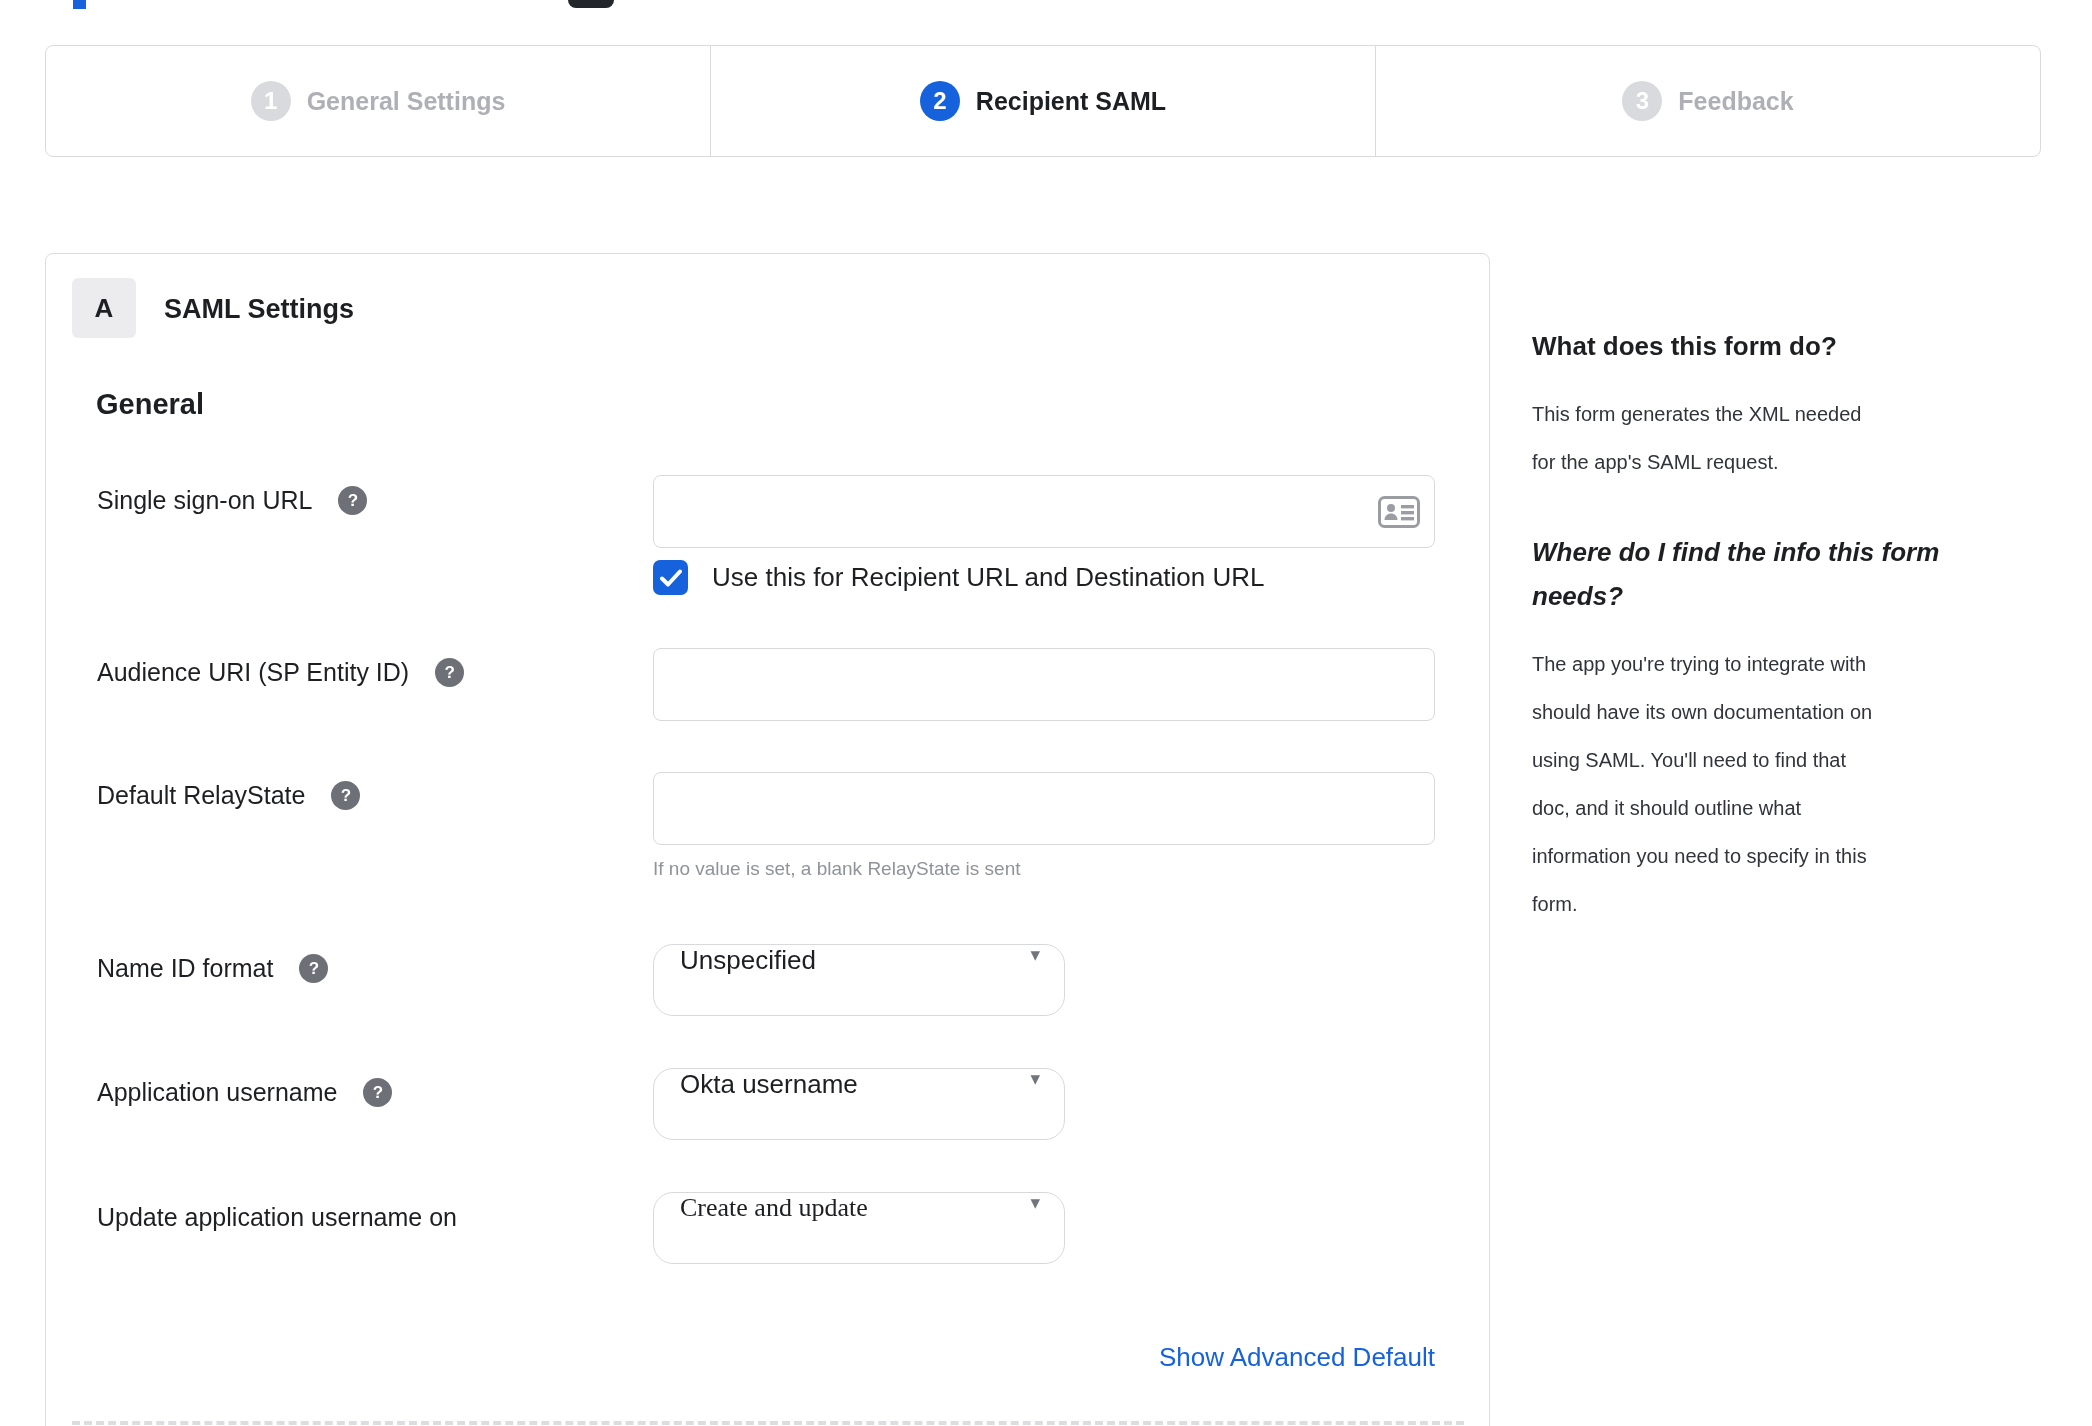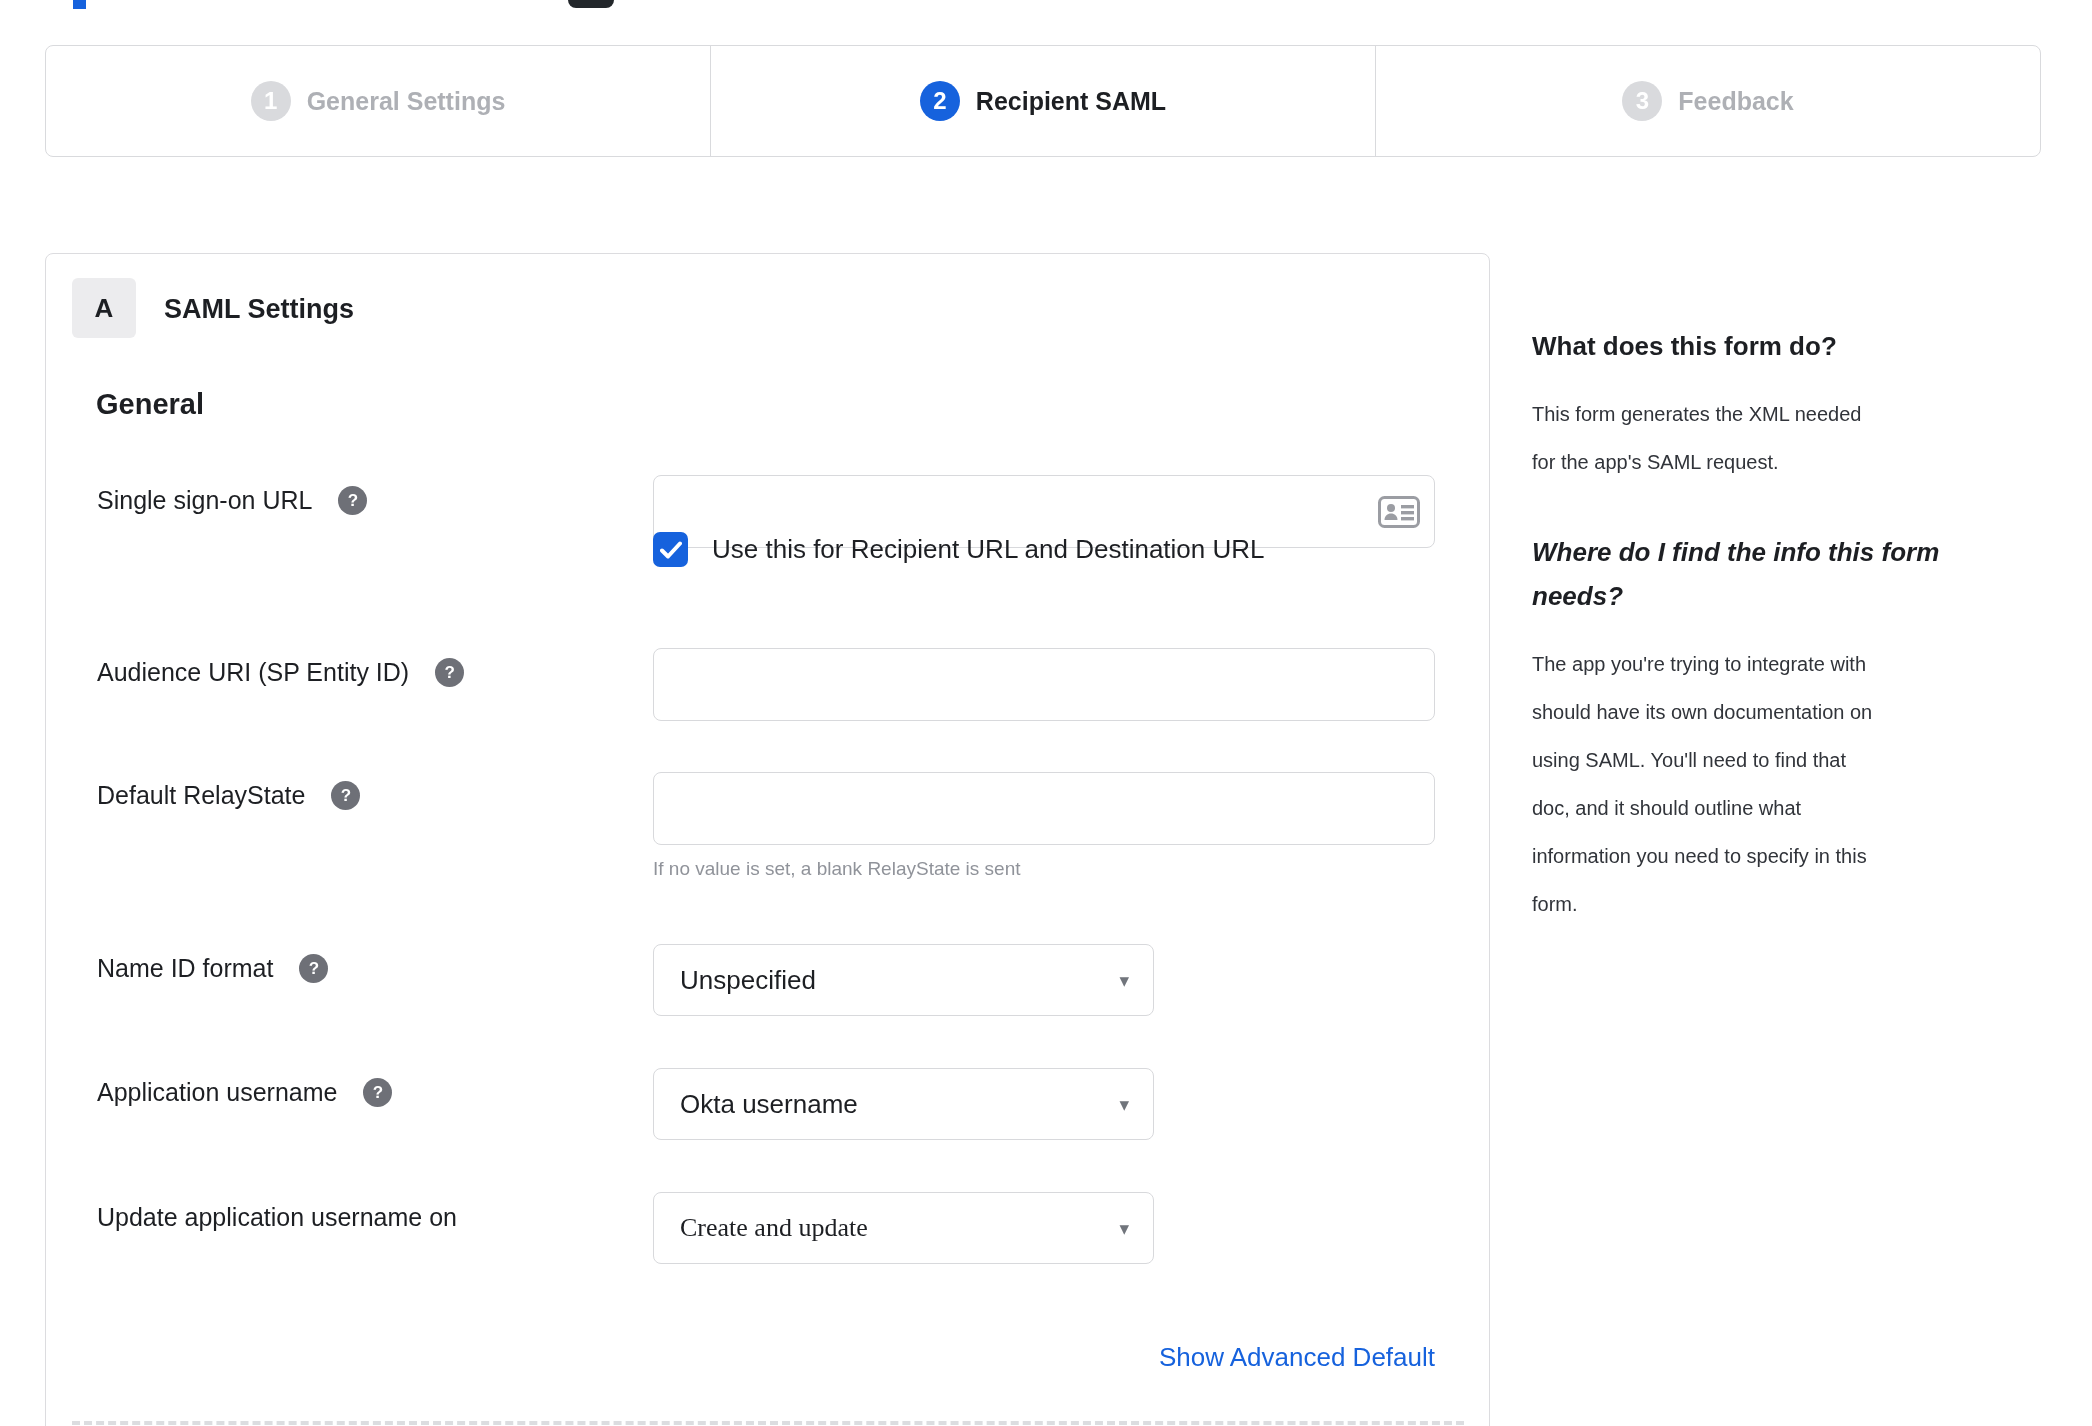--- a/index.html
+++ b/index.html
@@ -82,37 +82,37 @@
     position: absolute; left: 653px; width: 782px; height: 73px;
     border: 1px solid #d8d9dc; border-radius: 8px; background: #fff;
     font-family: "Liberation Sans", sans-serif;
     font-size: 26px; color: #1d1f23; padding: 0 70px 0 22px; outline: none;
   }
   .input-icon {
     position: absolute; left: 1378px; width: 42px; height: 32px;
     pointer-events: none;
   }
   .checkbox-row {
-    position: absolute; left: 653px; top: 532px;
+    position: absolute; left: 653px; top: 560px;
     display: flex; align-items: center; gap: 24px;
   }
   .checkbox {
     width: 35px; height: 35px; border-radius: 7px; background: #1662dd;
     display: flex; align-items: center; justify-content: center;
     cursor: pointer; flex: 0 0 auto;
   }
   .checkbox-label { font-size: 26px; color: #1d1f23; }
   .hint {
     position: absolute; left: 653px; top: 858px;
     font-size: 19px; color: #90939a;
   }
   .select {
-    position: absolute; left: 653px; width: 501px; height: 72px;
-    border: 1px solid #d8d9dc; border-radius: 8px; background: #fff;
-    display: flex; align-items: center; justify-content: space-between;
+    position: absolute; left: 653px; width: 412px; height: 72px;
+    border: 1px solid #d8d9dc; border-radius: 20px; background: #fff;
+    display: flex; align-items: flex-start; justify-content: space-between;
     padding: 0 24px 0 26px; font-size: 26px; color: #1d1f23; cursor: pointer;
   }
   .select-caret {
     font-size: 19px; color: #71757c; line-height: 1; flex: 0 0 auto;
   }
   .advanced-link {
     position: absolute; right: 657px; top: 1342px;
     font-size: 26px; color: #1662dd; text-decoration: none; cursor: pointer;
   }
   .bottom-dashes {

